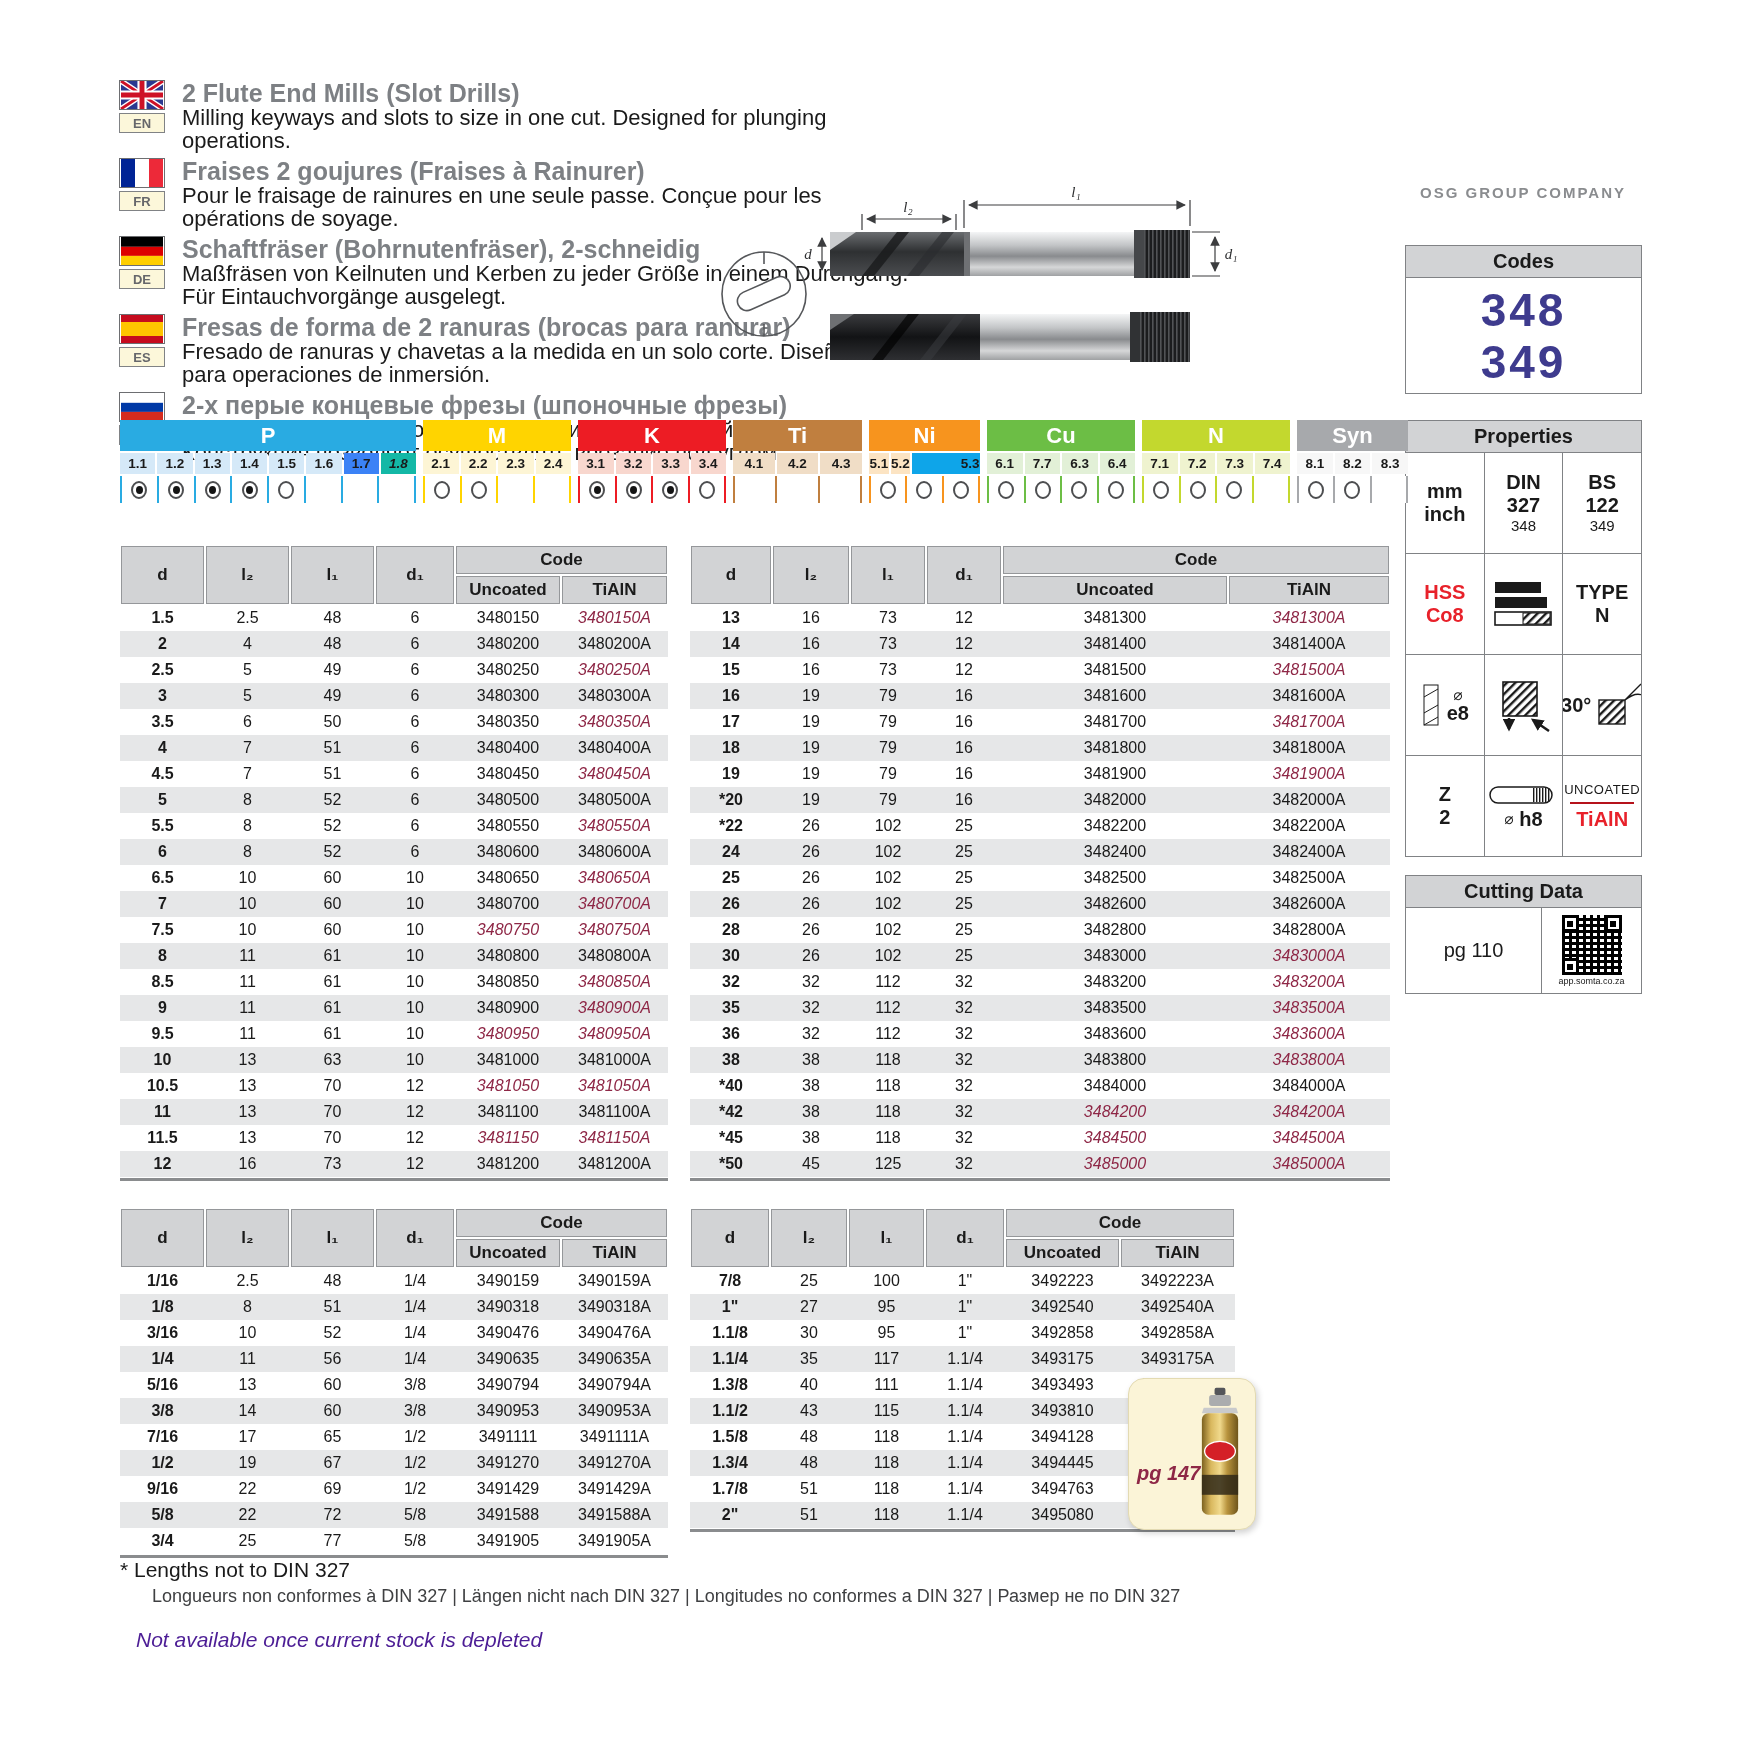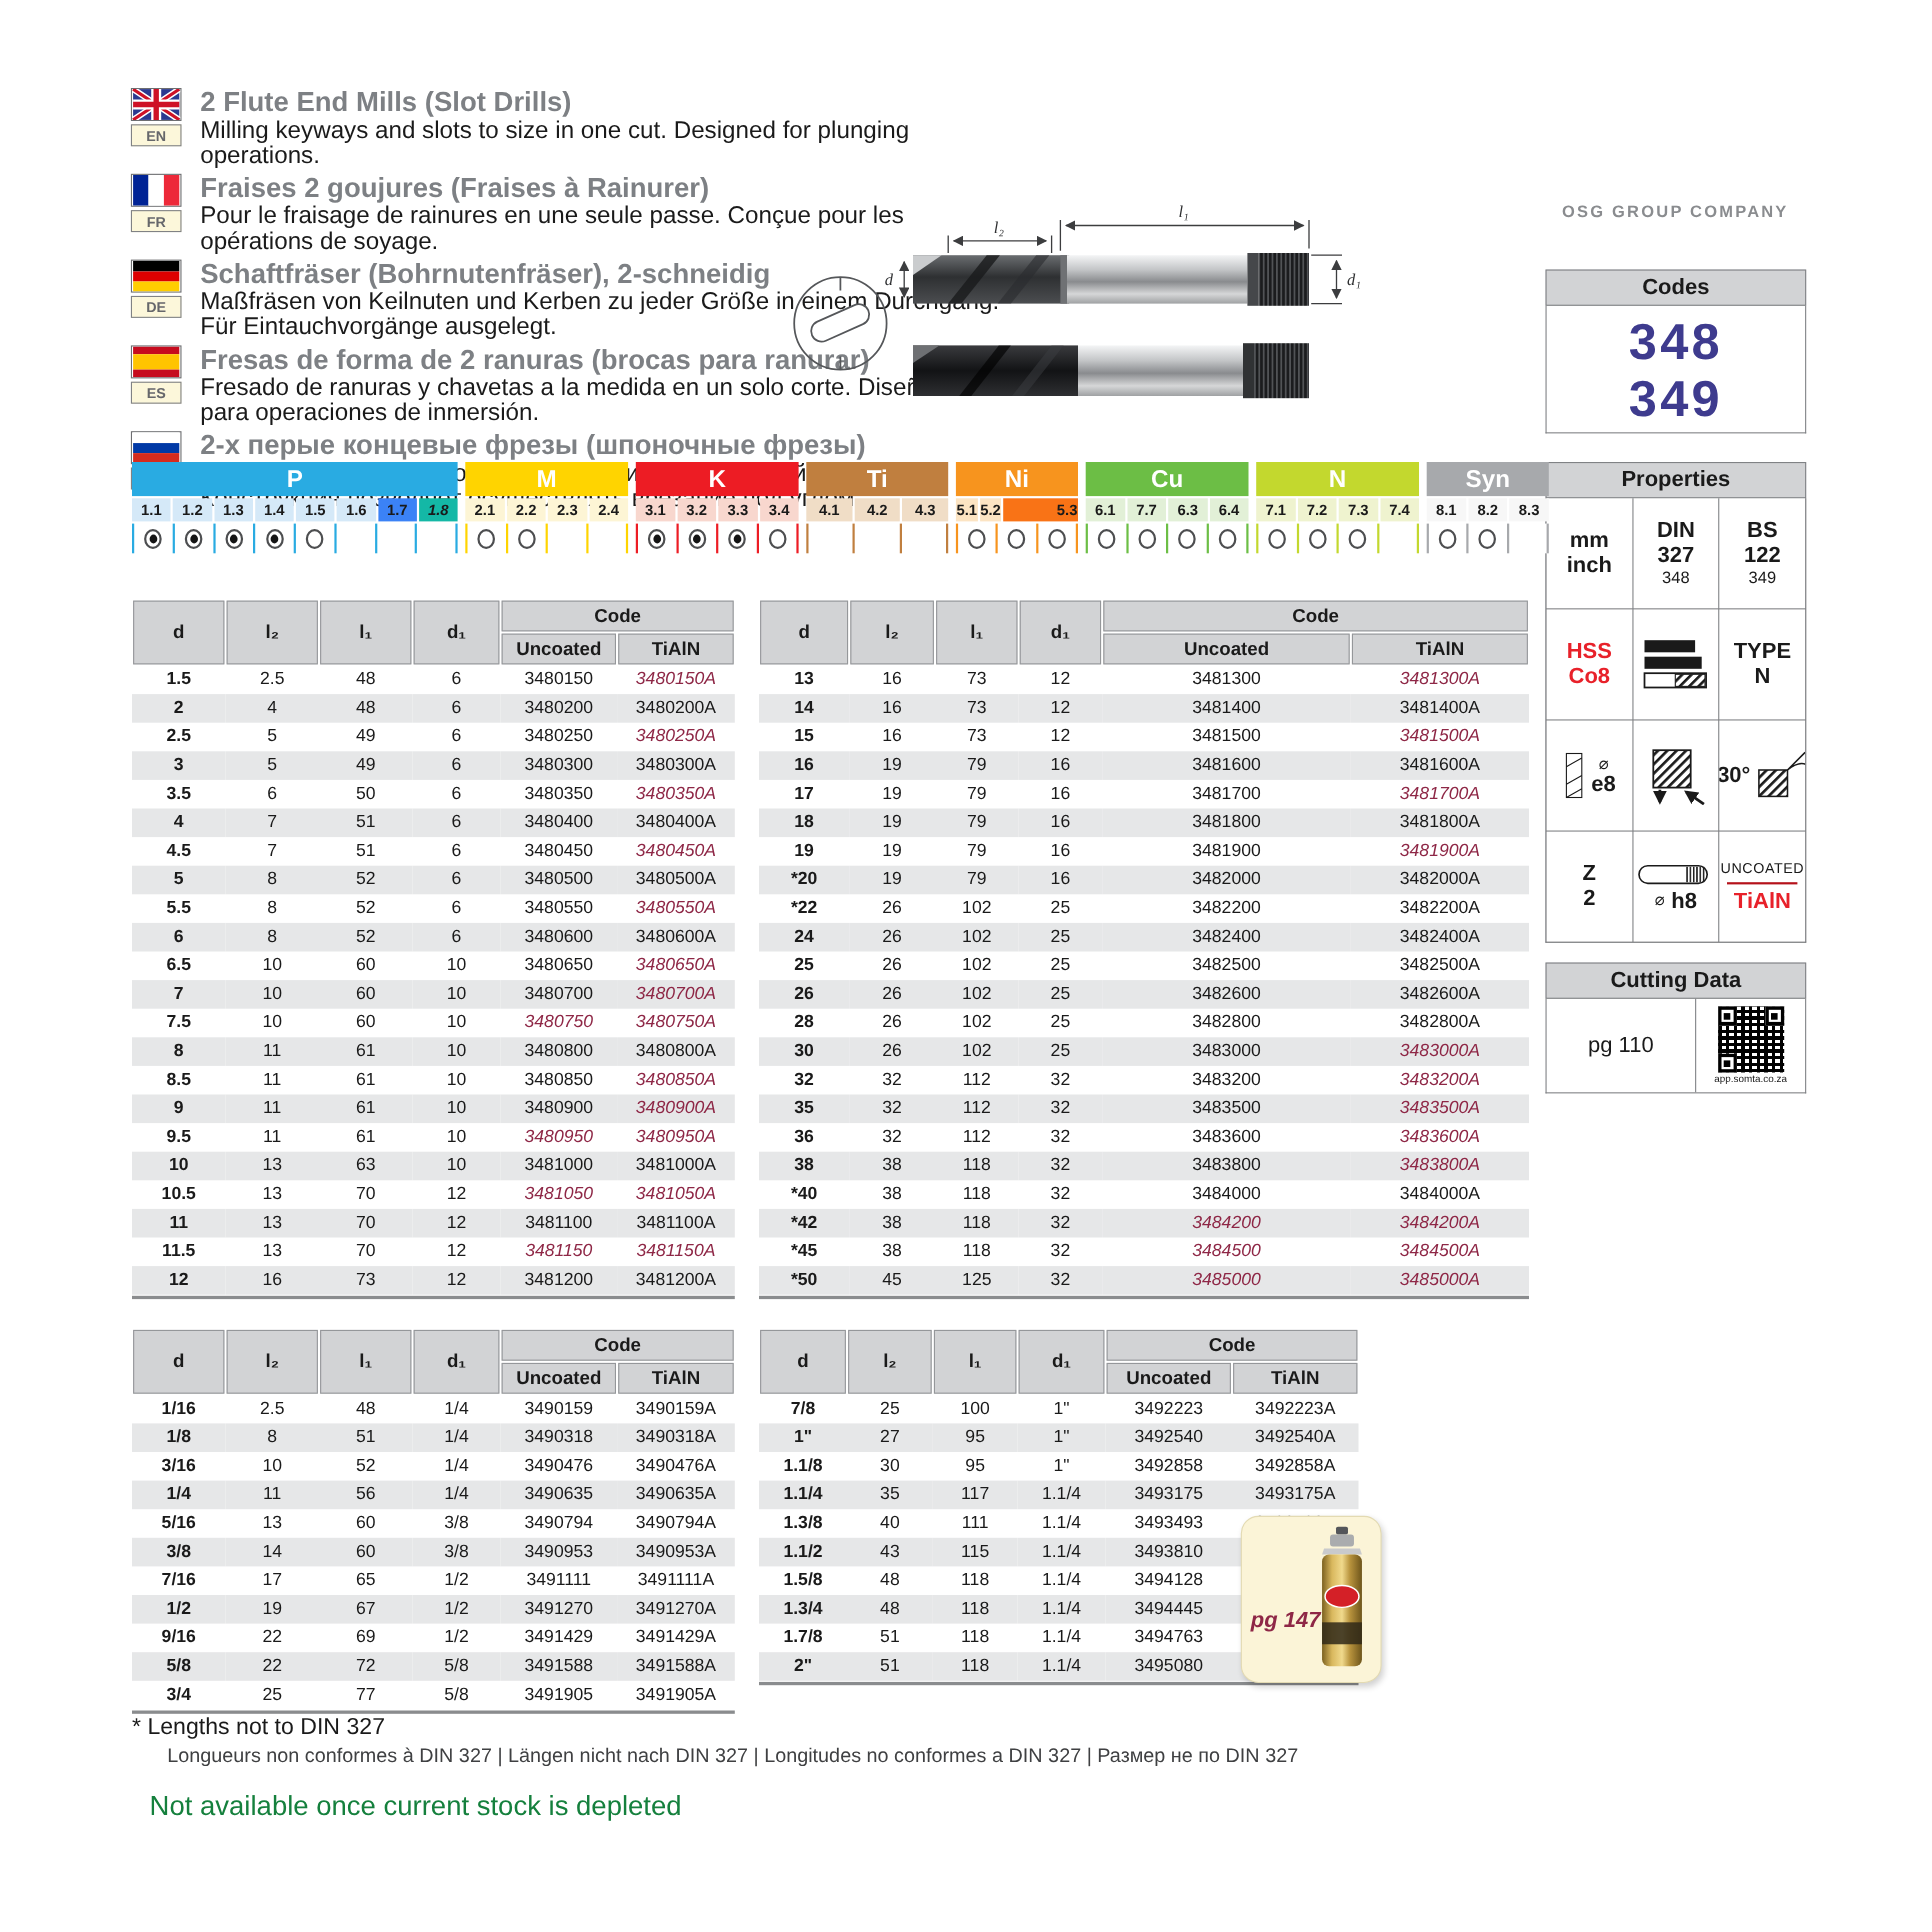--- a/index.html
+++ b/index.html
@@ -90,21 +90,21 @@
   .th.t{grid-column:6;grid-row:2}
   .c{display:flex;align-items:center;justify-content:center}
   .c.alt{background:#e6e7e8}
   .c.dcol{font-weight:bold}
   .c.na{color:#8e2746;font-style:italic}
   .tbl-rule{grid-column:1/-1;height:3px;background:#8a8c8e;margin-top:1px}
 
   
   .fn1{position:absolute;left:120px;top:1558px;font-size:21px}
   .fn2{position:absolute;left:152px;top:1586px;font-size:18px;color:#3f4042}
-  .fn3{position:absolute;left:136px;top:1628px;font-size:25px;color:#15803d}
+  .fn3{position:absolute;left:136px;top:1628px;font-size:21px;font-style:italic;color:#4c1d95}
 
   
   .pg-card{position:absolute;left:1128px;top:1378px;width:126px;height:150px;background:#fbf4d7;
            border:1px solid #e3dab2;border-radius:16px;box-shadow:2px 3px 6px rgba(0,0,0,.18)}
   .can{position:absolute;right:6px;top:5px;width:58px;height:140px}
   .pg-label{position:absolute;left:8px;bottom:44px;font-size:20px;font-weight:bold;
             font-style:italic;color:#8e2746}
 </style>
 </head>
 <body>
@@ -499,21 +499,21 @@
           <div style="border-color: rgb(192, 127, 63);"></div>
           <div style="border-color: rgb(192, 127, 63);"></div>
           <div style="border-color: rgb(192, 127, 63);"></div>
         </div>
       </div>
       <div class="mgroup" style="width: 111px;">
         <div class="mhead" style="background: rgb(247, 148, 30);">Ni</div>
         <div class="mnums">
           <div style="background: rgb(252, 228, 195);">5.1</div>
           <div style="background: rgb(252, 228, 195);">5.2</div>
-          <div style="background: #f97316; padding-left: 48px;">5.3</div>
+          <div style="background: #0ea5e9; padding-left: 48px;">5.3</div>
         </div>
         <div class="mradios">
           <div style="border-color: rgb(247, 148, 30);">
             <span class="radio"></span>
           </div>
           <div style="border-color: rgb(247, 148, 30);">
             <span class="radio"></span>
           </div>
           <div style="border-color: rgb(247, 148, 30);">
             <span class="radio"></span>

